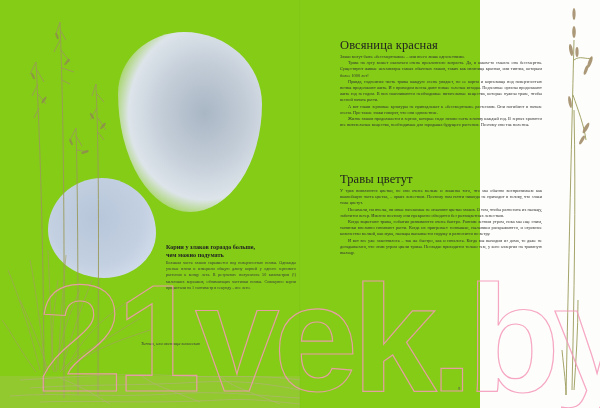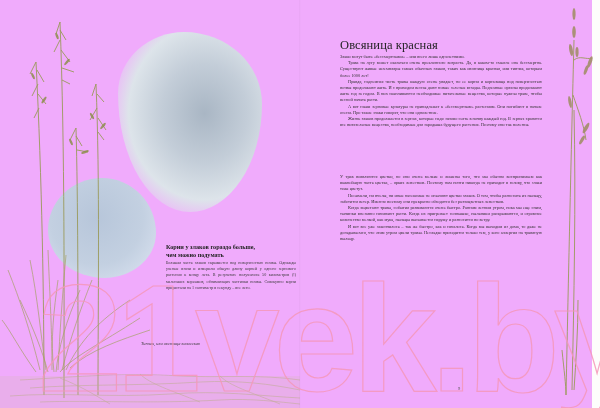--- a/index.html
+++ b/index.html
@@ -1,19 +1,19 @@
 <!DOCTYPE html>
 <html><head>
 <meta charset="utf-8">
 <style>
   * { box-sizing: border-box; margin: 0; padding: 0; }
   html, body { width: 600px; height: 408px; overflow: hidden; background: #fdfdfb; }
   body { position: relative; font-family: "Liberation Serif", "DejaVu Serif", serif; color: #2a2a2a; }
 
-  .spread { position: absolute; inset: 0; width: 592px; height: 408px; background: #f0abfc; }
+  .spread { position: absolute; inset: 0; width: 480px; height: 408px; background: #84cc16; }
   .page-left { position: absolute; left: 0; top: 0; width: 300px; height: 408px; }
   .page-right { position: absolute; left: 300px; top: 0; width: 300px; height: 408px; }
   .spine { position: absolute; left: 299px; top: 0; width: 2px; height: 408px;
            background: linear-gradient(to right, rgba(0,0,0,0.03), rgba(0,0,0,0)); }
 
   
   .blob-large { position: absolute; left: 118px; top: 32px; width: 144px; height: 180px;
     border-radius: 46% 54% 50% 50% / 34% 40% 60% 66%;
     background: radial-gradient(ellipse at 60% 45%, #a9b6c4 0%, #c3cdd8 35%, #dde4ea 62%, rgba(240,243,246,0) 82%); }
   .blob-small { position: absolute; left: 48px; top: 178px; width: 108px; height: 100px;
@@ -126,20 +126,21 @@
     <div class="section-body">
       <p class="para first">Злаки могут быть «бессмертными» – или всего лишь однолетними.</p>
       <p class="para">Трава на лугу может оказаться очень преклонного возраста. Да, в каком-то смысле она бессмертна. Существуют живые экземпляры самых обычных злаков, таких как овсяница красная, или типчак, которым более 1000 лет!</p>
       <p class="para">Правда, надземная часть травы каждую осень увядает, но ее корни и корневища под поверхностью почвы продолжают жить. И с приходом весны дают новые зеленые всходы. Подземные органы продолжают жить год за годом. В них скапливаются необходимые питательные вещества, которые нужны траве, чтобы весной начать расти.</p>
       <p class="para">А вот наши зерновые культуры не принадлежат к «бессмертным» растениям. Они погибают в начале осени. Про такие злаки говорят, что они однолетние.</p>
       <p class="para">Жизнь злаков продолжается в зернах, которые надо заново сеять в почву каждый год. В зернах хранятся все питательные вещества, необходимые для зародыша будущего растения. Поэтому они так полезны.</p>
     </div>
   </div>
 
   <div class="section section-2">
+    <h2 class="section-title">Травы цветут</h2>
     <div class="section-body">
       <p class="para first">У трав появляются цветки, но они очень мелкие и лишены того, что мы обычно воспринимаем как важнейшую часть цветка, – ярких лепестков. Поэтому нам почти никогда не приходит в голову, что злаки тоже цветут.</p>
       <p class="para">Ни шмели, ни пчелы, ни иные насекомые не опыляют цветки злаков. О том, чтобы разносить их пыльцу, заботится ветер. Именно поэтому они прекрасно обходятся без разноцветных лепестков.</p>
       <p class="para">Когда зацветают травы, события развиваются очень быстро. Ранним летним утром, пока мы еще спим, тычинки внезапно начинают расти. Когда их пригревает солнышко, пыльники раскрываются, и огромное количество мелкой, как мука, пыльцы высыпается наружу и разносится по ветру.</p>
       <p class="para">И вот все уже закончилось – так же быстро, как и началось. Когда мы выходим из дома, то даже не догадываемся, что этим утром цвели травы. Несладко приходится только тем, у кого аллергия на травяную пыльцу.</p>
     </div>
   </div>
 
   <svg class="illus grass-right" viewBox="0 0 60 408" xmlns="http://www.w3.org/2000/svg">
     <g stroke="#9a9a5a" stroke-width="0.9" fill="none">

